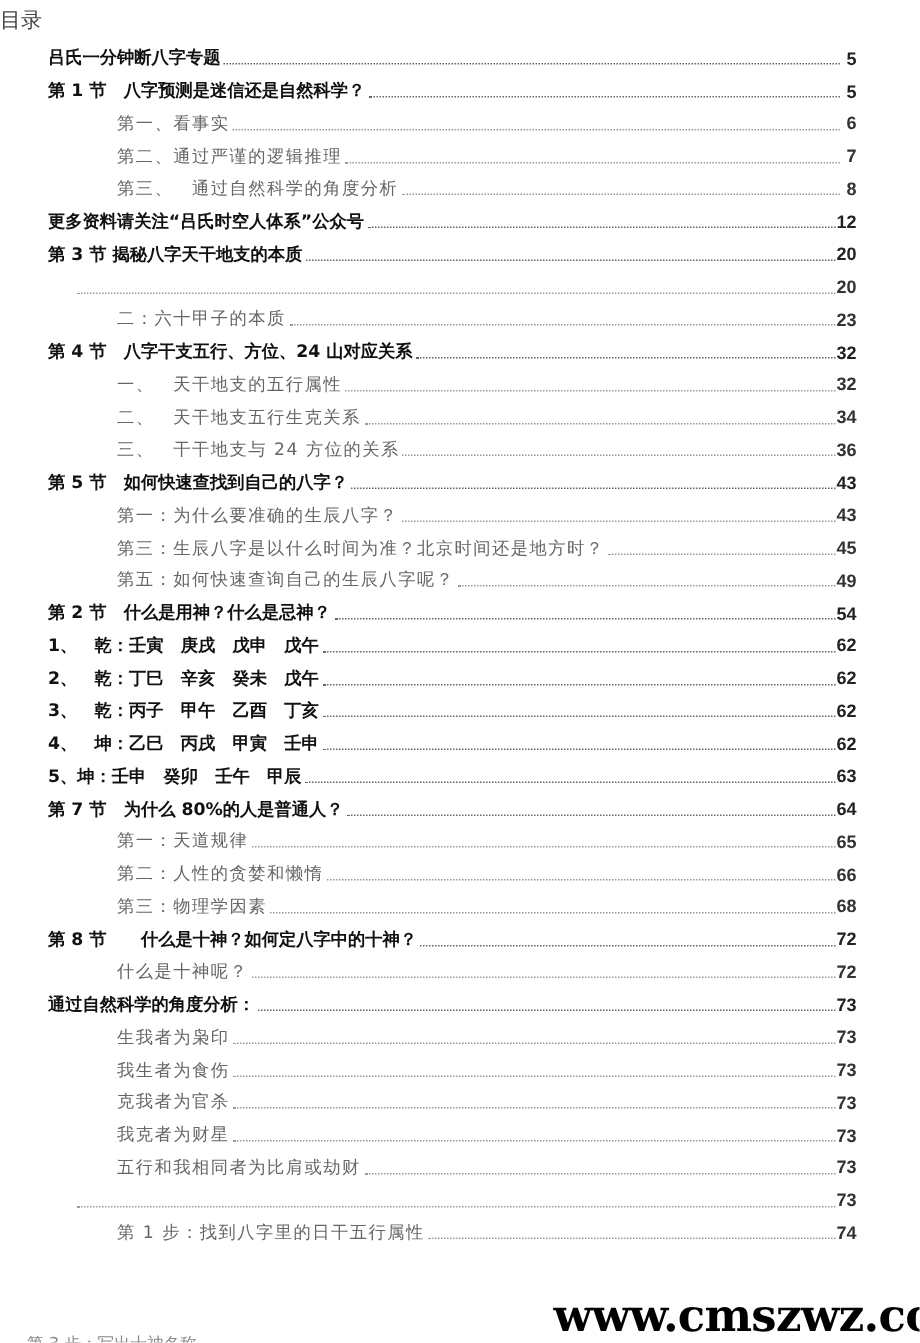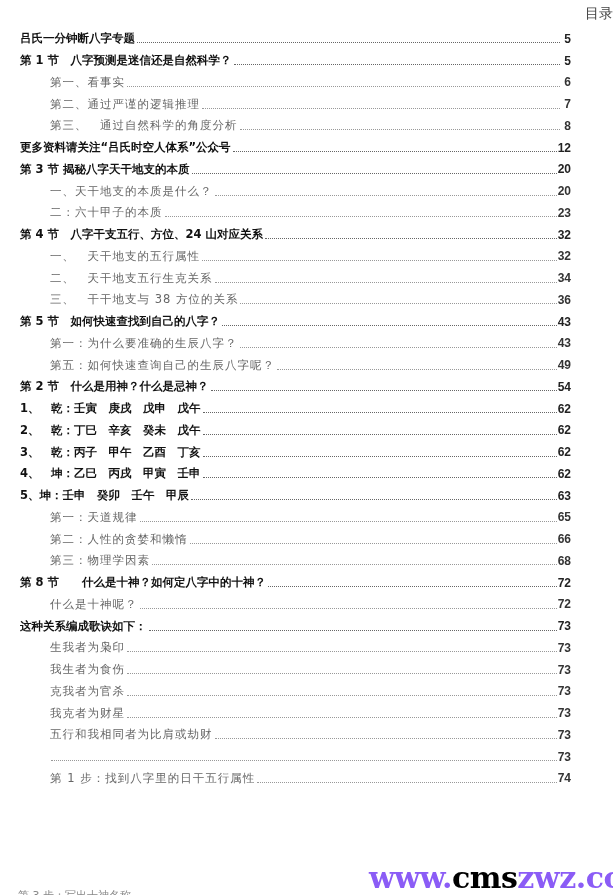--- a/index.html
+++ b/index.html
@@ -1,46 +1,46 @@
 <!DOCTYPE html>
 <html><head>
 <meta charset="utf-8">
 <style>
   html, body { margin: 0; padding: 0; background: #ffffff; }
   body {
     width: 613px; height: 895px; overflow: hidden; position: relative;
     font-family: "DejaVu Sans", sans-serif; color: #222;
   }
   .title {
-    position: absolute; top: 5px; left: 0; width: 613px; text-align: right;
+    position: absolute; top: 5px; left: 0; width: 613px; text-align: left;
     font-family: "DejaVu Serif", serif; font-size: 14px; color: #444;
   }
   .toc { position: absolute; top: 28px; left: 0; width: 613px; }
   .row {
     position: relative; height: 21.75px; display: flex; align-items: center;
     font-size: 11.5px; white-space: nowrap;
   }
   .row .label { background: #fff; padding-right: 1px; z-index: 1; }
   .row .leader {
     flex: 1; height: 1px; margin: 0 1px; align-self: center; margin-top: 7px;
     border-bottom: 1.5px dotted #666;
   }
   .row .page { font-family: "Liberation Sans", sans-serif; font-weight: bold; font-size: 12px; min-width: 10px; text-align: right; }
-  .row.level1 { padding-left: 20px; padding-right: 42px; }
+  .row.level1 { padding-left: 32px; padding-right: 42px; }
   .row.level1 .label { font-weight: bold; color: #111; }
   .row.level2 { padding-left: 50px; padding-right: 42px; }
-  .row.level2 .label { color: #666; letter-spacing: 1px; }
+  .row.level2 .label { color: #666; letter-spacing: 1px; margin-left: 28px; }
   .row.level2 .leader { border-bottom-color: #999; }
   .row.level2 .page { color: #333; }
   .watermark {
     position: absolute; left: 367px; top: 862px;
     font-family: "DejaVu Serif", serif; font-weight: bold; font-size: 30px;
     letter-spacing: -0.5px; line-height: 32px; background: #fff; padding-left: 2px;
   }
-  .wm-red { color: #8b5cf6; }
+  .wm-red { color: #000000; }
   .wm-teal { color: #000000; }
   .partial {
     position: absolute; left: 18px; top: 888px; font-size: 11px; color: #888;
   }
 </style>
 </head>
 <body>
 
 <div class="title">目录</div>
 
@@ -74,21 +74,20 @@
       <span class="label">更多资料请关注“吕氏时空人体系”公众号</span>
       <span class="leader"></span>
       <span class="page">12</span>
     </div>
     <div class="row level1">
       <span class="label">第 3 节 揭秘八字天干地支的本质</span>
       <span class="leader"></span>
       <span class="page">20</span>
     </div>
     <div class="row level2">
-      <span class="label">一、天干地支的本质是什么？</span>
       <span class="leader"></span>
       <span class="page">20</span>
     </div>
     <div class="row level2">
       <span class="label">二：六十甲子的本质</span>
       <span class="leader"></span>
       <span class="page">23</span>
     </div>
     <div class="row level1">
       <span class="label">第 4 节　八字干支五行、方位、24 山对应关系</span>
@@ -99,35 +98,40 @@
       <span class="label">一、　天干地支的五行属性</span>
       <span class="leader"></span>
       <span class="page">32</span>
     </div>
     <div class="row level2">
       <span class="label">二、　天干地支五行生克关系</span>
       <span class="leader"></span>
       <span class="page">34</span>
     </div>
     <div class="row level2">
-      <span class="label">三、　干干地支与 38 方位的关系</span>
+      <span class="label">三、　干干地支与 24 方位的关系</span>
       <span class="leader"></span>
       <span class="page">36</span>
     </div>
     <div class="row level1">
       <span class="label">第 5 节　如何快速查找到自己的八字？</span>
       <span class="leader"></span>
       <span class="page">43</span>
     </div>
     <div class="row level2">
       <span class="label">第一：为什么要准确的生辰八字？</span>
       <span class="leader"></span>
       <span class="page">43</span>
     </div>
     <div class="row level2">
+      <span class="label">第三：生辰八字是以什么时间为准？北京时间还是地方时？</span>
+      <span class="leader"></span>
+      <span class="page">45</span>
+    </div>
+    <div class="row level2">
       <span class="label">第五：如何快速查询自己的生辰八字呢？</span>
       <span class="leader"></span>
       <span class="page">49</span>
     </div>
     <div class="row level1">
       <span class="label">第 2 节　什么是用神？什么是忌神？</span>
       <span class="leader"></span>
       <span class="page">54</span>
     </div>
     <div class="row level1">
@@ -148,20 +152,25 @@
     <div class="row level1">
       <span class="label">4、　坤：乙巳　丙戌　甲寅　壬申</span>
       <span class="leader"></span>
       <span class="page">62</span>
     </div>
     <div class="row level1">
       <span class="label">5、坤：壬申　癸卯　壬午　甲辰</span>
       <span class="leader"></span>
       <span class="page">63</span>
     </div>
+    <div class="row level1">
+      <span class="label">第 7 节　为什么 80%的人是普通人？</span>
+      <span class="leader"></span>
+      <span class="page">64</span>
+    </div>
     <div class="row level2">
       <span class="label">第一：天道规律</span>
       <span class="leader"></span>
       <span class="page">65</span>
     </div>
     <div class="row level2">
       <span class="label">第二：人性的贪婪和懒惰</span>
       <span class="leader"></span>
       <span class="page">66</span>
     </div>
@@ -174,21 +183,21 @@
       <span class="label">第 8 节　　什么是十神？如何定八字中的十神？</span>
       <span class="leader"></span>
       <span class="page">72</span>
     </div>
     <div class="row level2">
       <span class="label">什么是十神呢？</span>
       <span class="leader"></span>
       <span class="page">72</span>
     </div>
     <div class="row level1">
-      <span class="label">这种关系编成歌诀如下：</span>
+      <span class="label">通过自然科学的角度分析：</span>
       <span class="leader"></span>
       <span class="page">73</span>
     </div>
     <div class="row level2">
       <span class="label">生我者为枭印</span>
       <span class="leader"></span>
       <span class="page">73</span>
     </div>
     <div class="row level2">
       <span class="label">我生者为食伤</span>

